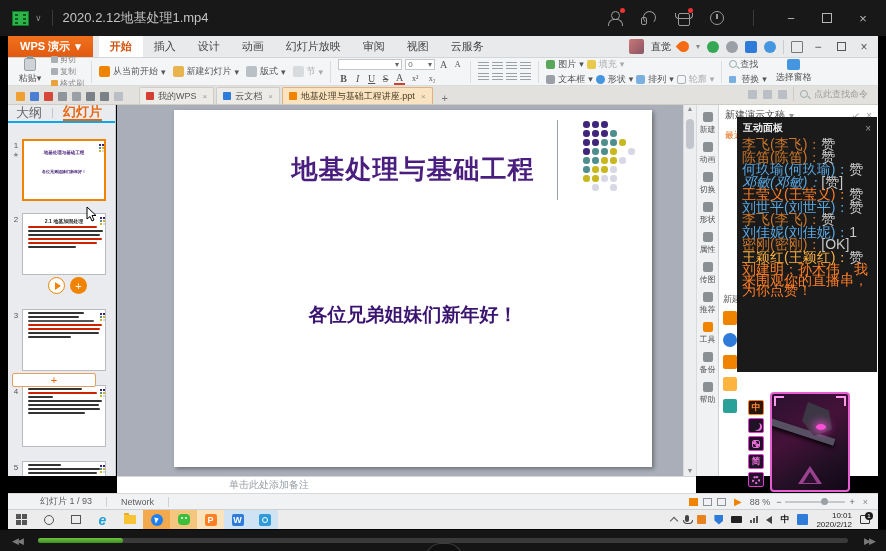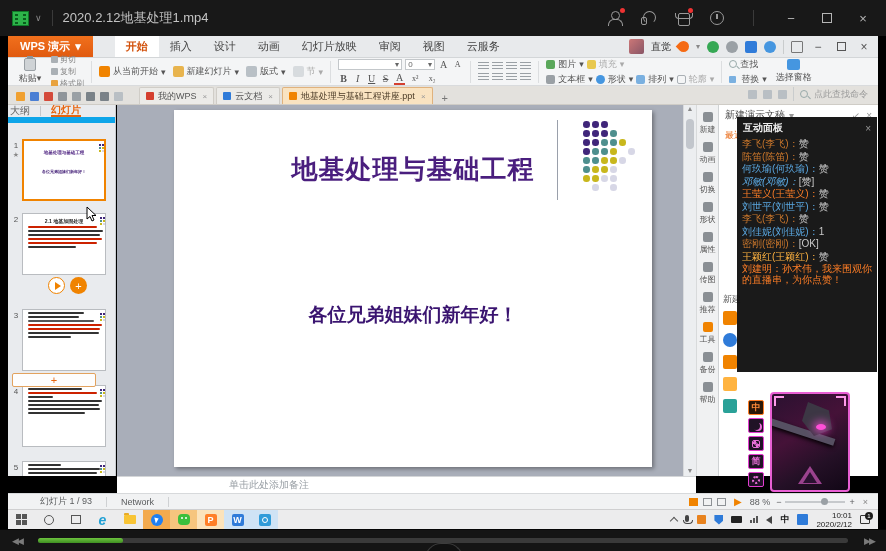--- a/index.html
+++ b/index.html
@@ -27,21 +27,21 @@
   .ic-clock:before{content:"";position:absolute;left:1px;top:1px;width:12px;height:12px;border-radius:50%;border:1.5px solid #9a9a9a;}
   .ic-clock:after{content:"";position:absolute;left:7px;top:4px;width:1.5px;height:5px;background:#9a9a9a;}
   .wc{color:#b5b5b5;font-size:13px;width:18px;text-align:center;}
   .wc-box{width:10px;height:10px;border:1.5px solid #b5b5b5;}
   
   #vleft{position:absolute;left:0;top:36px;width:8px;height:493px;background:#000;z-index:25;}
   #vright{position:absolute;left:878px;top:36px;width:8px;height:493px;background:#000;z-index:25;}
   
   #wtb{position:absolute;left:8px;top:36px;width:870px;height:22px;background:#e8eaec;display:flex;align-items:stretch;border-bottom:1px solid #d3d6d8;}
   #wps-btn{background:linear-gradient(#f1701c,#e05a10);color:#fff;font-size:11px;font-weight:bold;display:flex;align-items:center;gap:5px;padding:0 12px;}
-  #menu-tabs{display:flex;align-items:stretch;margin-left:22px;}
+  #menu-tabs{display:flex;align-items:stretch;margin-left:6px;}
   .mtab{padding:0 11px;font-size:11px;color:#444;display:flex;align-items:center;}
   .mtab.active{background:#fff;color:#d2500a;font-weight:bold;}
   #account{margin-left:auto;display:flex;align-items:center;gap:7px;padding-right:6px;font-size:10px;color:#333;}
   #avatar{width:15px;height:15px;border-radius:2px;background:linear-gradient(135deg,#c77,#856);}
   .flame{width:11px;height:11px;border-radius:50% 50% 50% 0;background:#f56a13;transform:rotate(45deg);}
   .acct-ic{width:12px;height:12px;border-radius:50%;}
   .sep-v{width:1px;height:14px;background:#c9cccd;}
   .wtb-wc{color:#555;font-size:12px;width:16px;text-align:center;}
   .restore{width:9px;height:9px;border:1.2px solid #555;position:relative;background:#e8eaec;}
   .restore:before{content:"";position:absolute;left:2px;top:-4px;width:9px;height:9px;border:1.2px solid #555;z-index:-1;}
@@ -68,21 +68,21 @@
   #doc-tabs{display:flex;align-items:stretch;height:17px;margin-left:8px;}
   .dtab{display:flex;align-items:center;gap:4px;font-size:9px;color:#555;background:#ecebe8;border:1px solid #d0cdc7;border-bottom:none;padding:0 6px;margin-right:2px;border-radius:2px 2px 0 0;}
   .dtab.active{background:#f9e3c1;border-color:#e0b27d;color:#4a3a26;}
   .dt-close{color:#999;font-size:8px;margin-left:2px;}
   .dt-plus{font-size:11px;color:#777;padding:0 7px;}
   #dt-right{margin-left:auto;display:flex;align-items:center;gap:6px;padding:0 10px 3px 0;font-size:9px;color:#9a9a9a;}
   .mag{width:8px;height:8px;border:1.3px solid #9aa;border-radius:50%;position:relative;}
   .mag:after{content:"";position:absolute;left:6px;top:6px;width:4px;height:1.3px;background:#9aa;transform:rotate(45deg);}
   
   #lpanel{position:absolute;left:8px;top:105px;width:108px;height:371px;background:#e9ebee;border-right:1px solid #c9ccd0;overflow:hidden;}
-  #ptabs{height:18px;display:flex;align-items:center;gap:10px;padding-left:2px;font-size:10px;color:#666;border-bottom:6px solid #0ea5e9;}
+  #ptabs{height:18px;display:flex;align-items:center;gap:10px;padding-left:8px;font-size:13px;color:#666;border-bottom:2px solid #0ea5e9;}
   .ptab.active{color:#e8650f;font-weight:bold;border-bottom:2px solid #e8650f;}
   .thumb{position:absolute;left:14px;width:84px;height:62px;background:#fff;border:1px solid #b9bcc0;overflow:hidden;}
   .thumb.sel{border:2px solid #f08300;}
   .tnum{position:absolute;left:3px;width:10px;font-size:8px;color:#555;text-align:center;}
   .tstar{position:absolute;left:3px;width:10px;font-size:7px;color:#888;text-align:center;}
   .bar{height:2px;margin:2px 3px 0 5px;border-radius:1px;}
   .mini-deco{position:absolute;right:3px;top:3px;width:2px;height:2px;background:#40267a;
      box-shadow:3px 0 #40267a,0 3px #4e8f8e,3px 3px #c8b71d,0 6px #c8b71d,3px 6px #d7d7e6;}
   .ovl{position:absolute;width:17px;height:17px;border-radius:50%;display:flex;align-items:center;justify-content:center;}
   #addslide{position:absolute;left:12px;top:373px;width:84px;height:14px;background:#fdfdfd;border:1px solid #e2a25e;border-radius:2px;
@@ -113,21 +113,21 @@
   #tpane{position:absolute;left:718px;top:105px;width:160px;height:371px;background:#fff;border-left:1px solid #cfd2d4;z-index:7;font-size:9px;color:#555;}
   #tp-head{display:flex;align-items:center;gap:4px;padding:3px 6px;font-size:10px;color:#444;}
   #tp-head .x{margin-left:2px;color:#999;}
   .tpl-ic{position:absolute;left:4px;width:14px;height:14px;border-radius:2px;}
   
   #chat{position:absolute;left:737px;top:117px;width:140px;height:255px;background:rgba(17,17,17,.96);z-index:30;color:#ddd;overflow:hidden;}
   #chat-head{display:flex;align-items:center;padding:4px 6px 2px 6px;font-size:10px;color:#eee;font-weight:bold;}
   #chat-head .x{margin-left:auto;color:#999;font-weight:normal;}
   #chat-stats{display:flex;align-items:center;gap:14px;padding:4px 6px 6px 10px;font-size:9px;color:#ccc;}
   #chat-stats svg{vertical-align:-1px;margin-right:3px;}
-  #cmsgs{padding:2px 5px;font-size:10px;line-height:10.5px;word-break:break-all;}
+  #cmsgs{padding:2px 5px;font-size:14px;line-height:10.5px;word-break:break-all;}
   #cmsgs p{margin:0 0 2px 0;}
   
   #ime{position:absolute;left:748px;top:400px;z-index:35;display:flex;flex-direction:column;gap:3px;}
   .ib{width:16px;height:15px;background:#201226;border:1px solid #e23ed0;border-radius:2px;display:flex;align-items:center;justify-content:center;color:#e86fd8;font-size:9px;font-weight:bold;}
   .ib.cn{border-color:#ff7e26;color:#ff8c3a;background:#2a1708;}
   .crescent{width:8px;height:8px;border-radius:50%;box-shadow:2px 1px 0 0 #e86fd8;}
   .gear{width:8px;height:8px;border-radius:50%;border:2px dotted #e86fd8;}
   .dots2{width:8px;height:8px;background:radial-gradient(circle at 30% 30%,#e86fd8 1.5px,transparent 2px),radial-gradient(circle at 70% 70%,#e86fd8 1.5px,transparent 2px);border:1px solid #e86fd8;border-radius:2px;}
   #card{position:absolute;left:770px;top:392px;width:80px;height:100px;z-index:34;border:2px solid #e85fd3;border-radius:4px;
      background:linear-gradient(150deg,#2a1130 0%,#451238 40%,#241026 70%,#120716 100%);overflow:hidden;}

